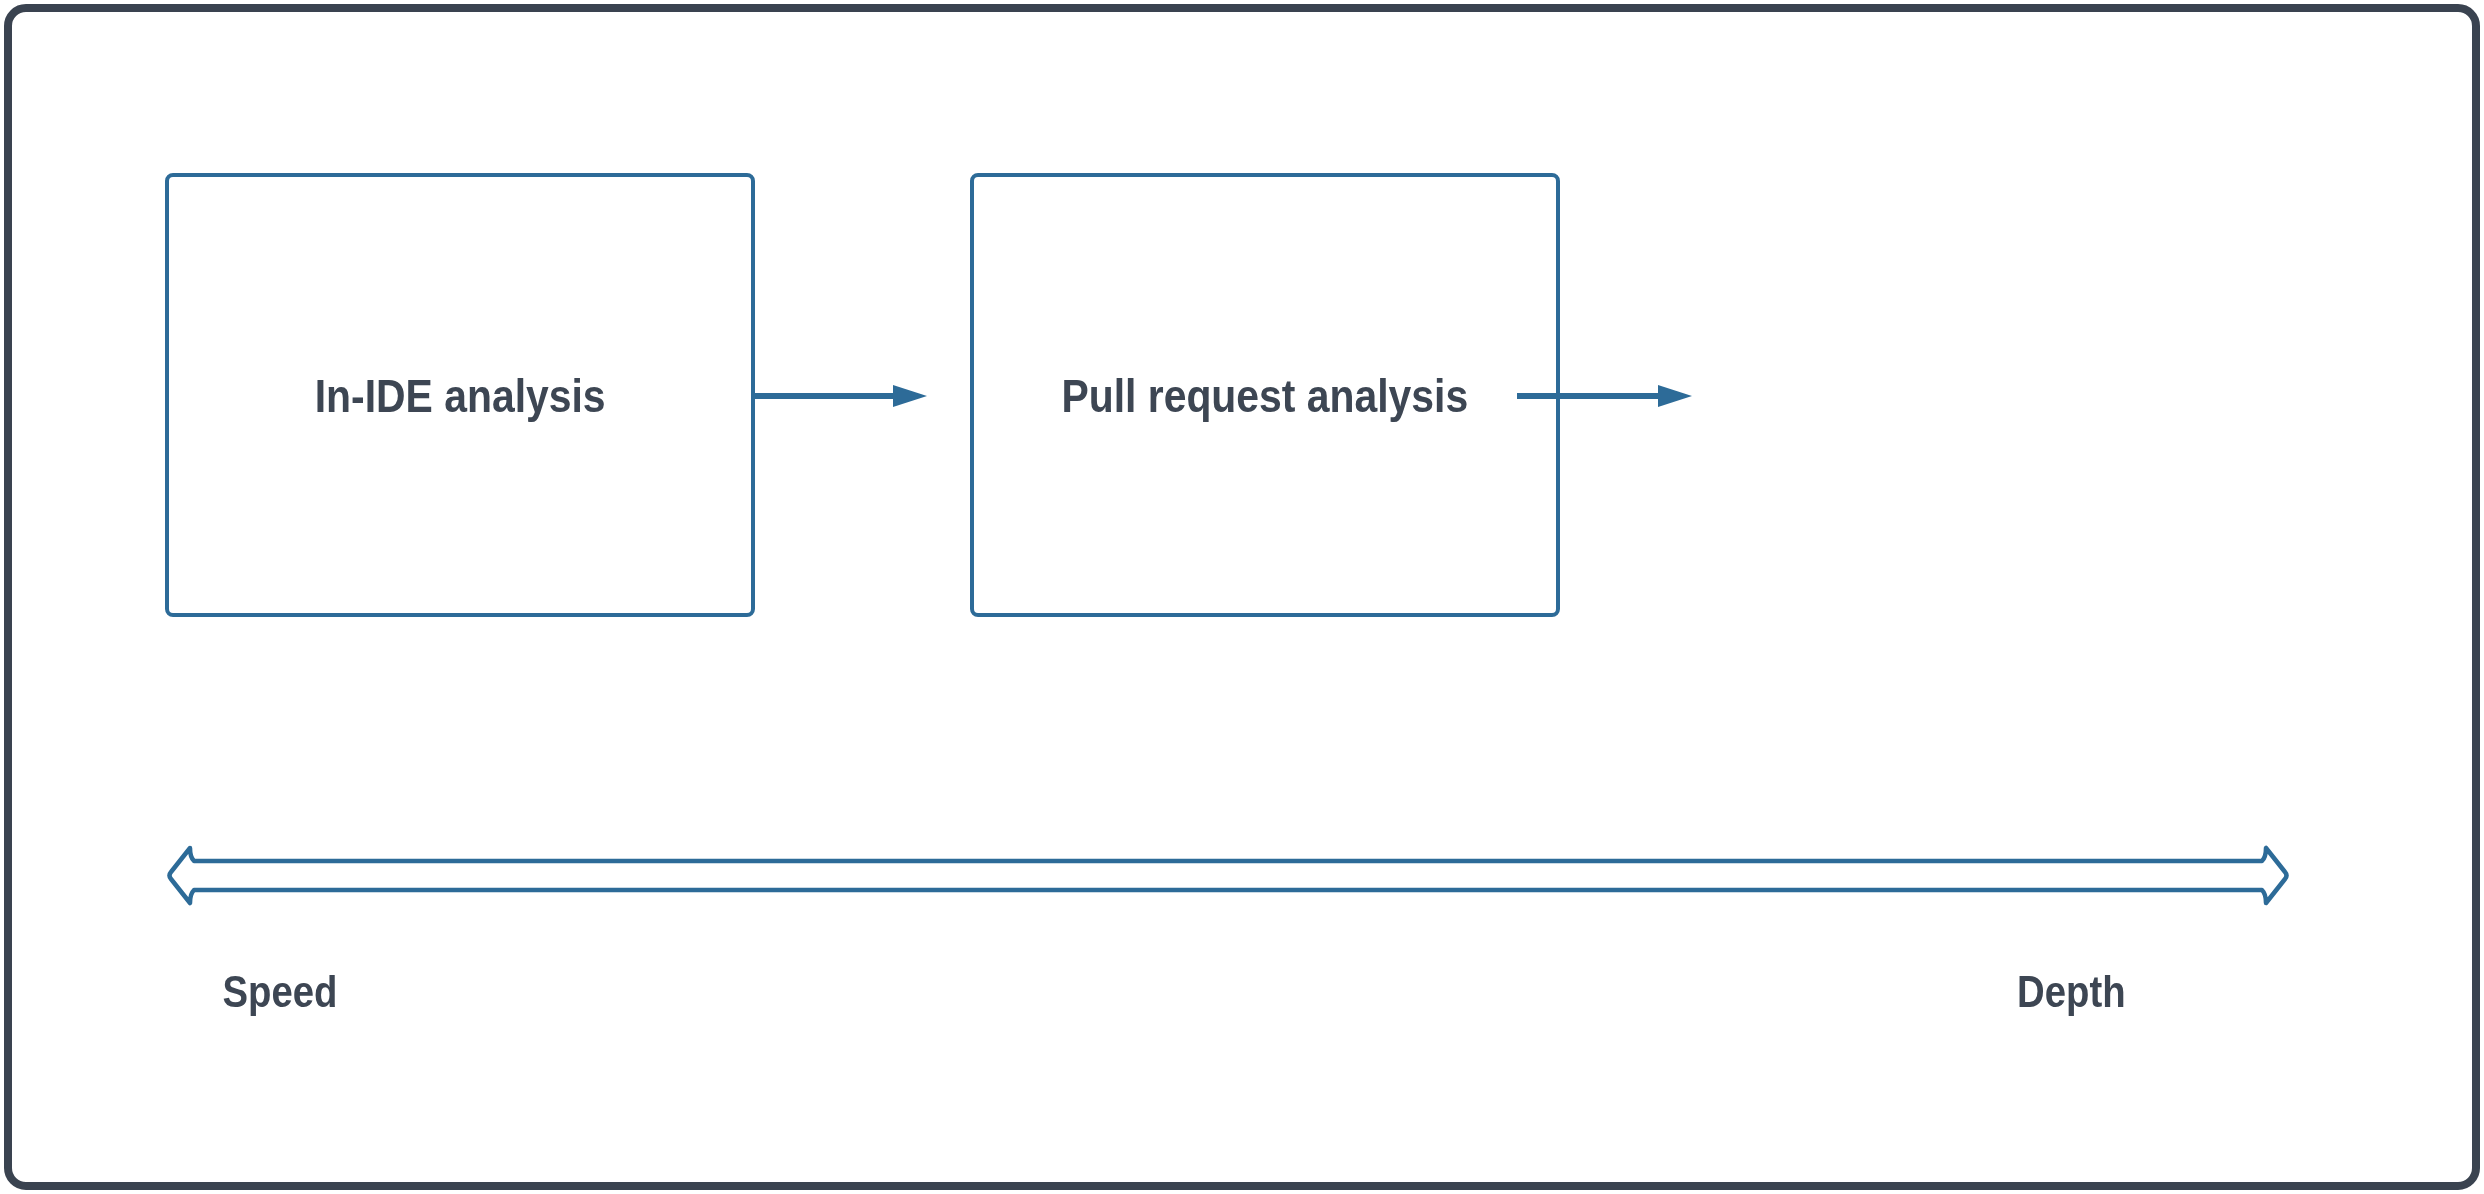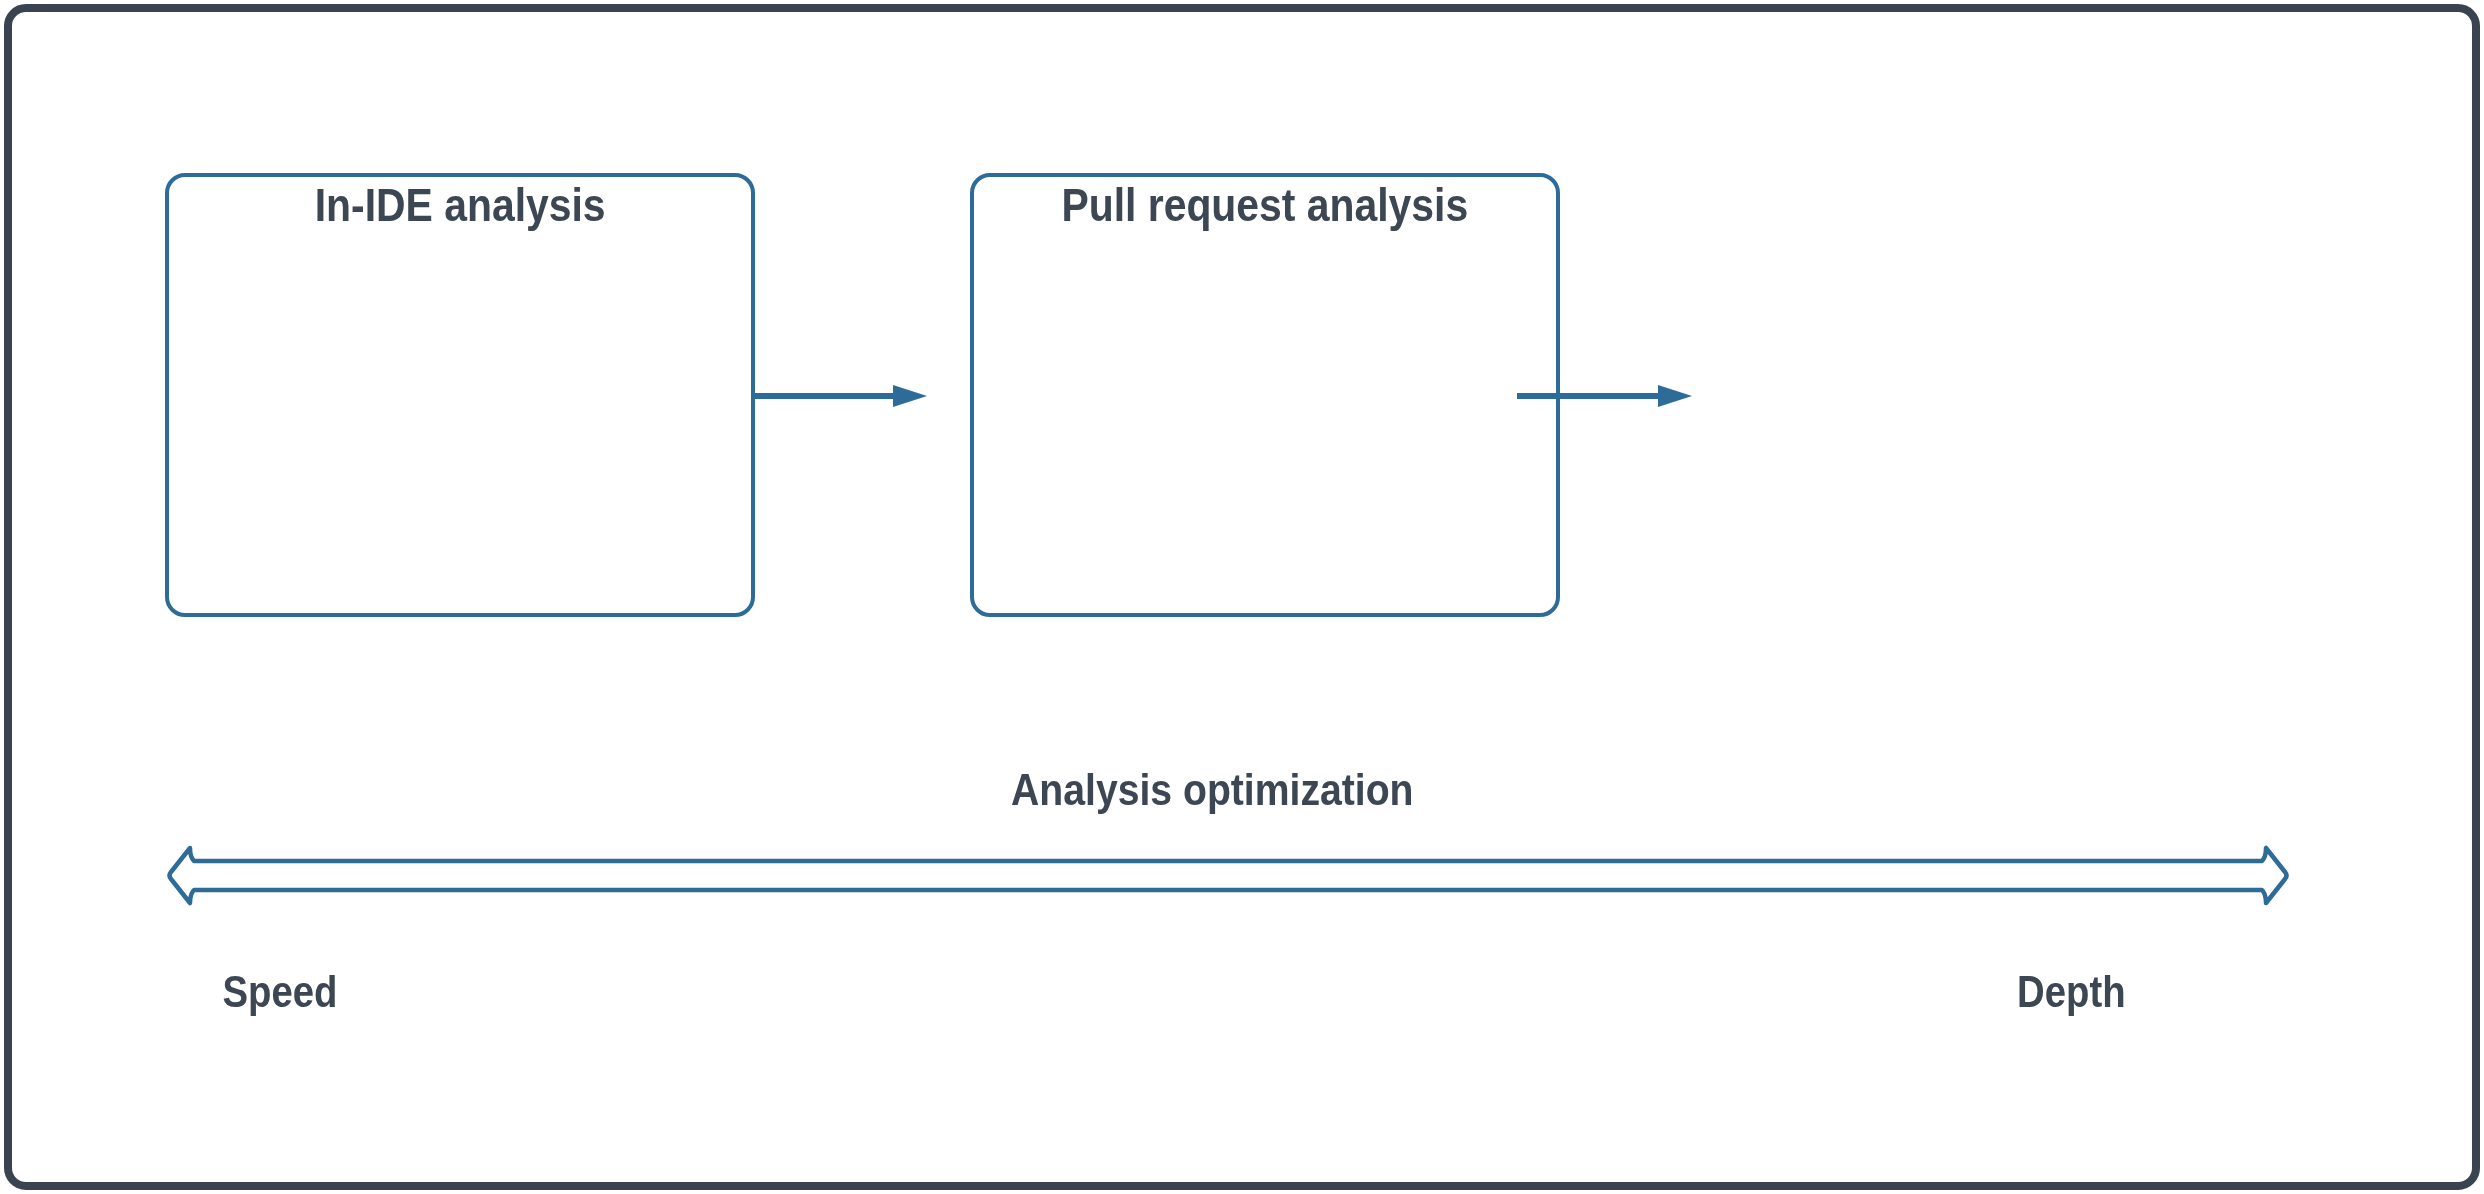--- a/index.html
+++ b/index.html
@@ -22,24 +22,24 @@
     border-radius: 22px;
     background: #ffffff;
   }
   .flow-box {
     position: absolute;
     top: 161px;
     width: 590px;
     height: 444px;
     box-sizing: border-box;
     border: 4px solid #2d6b98;
-    border-radius: 20px;
+    border-radius: 8px;
     background: #ffffff;
     display: flex;
-    align-items: flex-start;
+    align-items: center;
     justify-content: center;
   }
   .flow-box.box-1 { left: 153px; }
   .flow-box.box-2 { left: 915px; margin-left: 43px; }
   .flow-box.box-3 { left: 1680px; }
   .box-label {
     display: inline-block;
     transform: scaleX(0.87);
     font-size: 47px;
     font-weight: 700;
@@ -111,23 +111,20 @@
     <svg class="connector connector-1" viewBox="0 0 172 48" aria-hidden="true">
       <line x1="0" y1="24" x2="140" y2="24" stroke="#2d6b98" stroke-width="6"></line>
       <polygon points="138,13 172,24 138,35" fill="#2d6b98"></polygon>
     </svg>
 
     <svg class="connector connector-2" viewBox="0 0 175 48" aria-hidden="true">
       <line x1="0" y1="24" x2="143" y2="24" stroke="#2d6b98" stroke-width="6"></line>
       <polygon points="141,13 175,24 141,35" fill="#2d6b98"></polygon>
     </svg>
 
-    <div class="axis-title">
-      <span class="txt">Analysis optimization</span>
-    </div>
 
     <svg class="axis-arrow" viewBox="0 0 2132 70" aria-hidden="true">
       <path d="M 32,21
                Q 28,17 28,8
                L 9,32
                Q 6,35.5 9,39
                L 28,63
                Q 28,54 32,50
                L 2100,50
                Q 2104,54 2104,63

